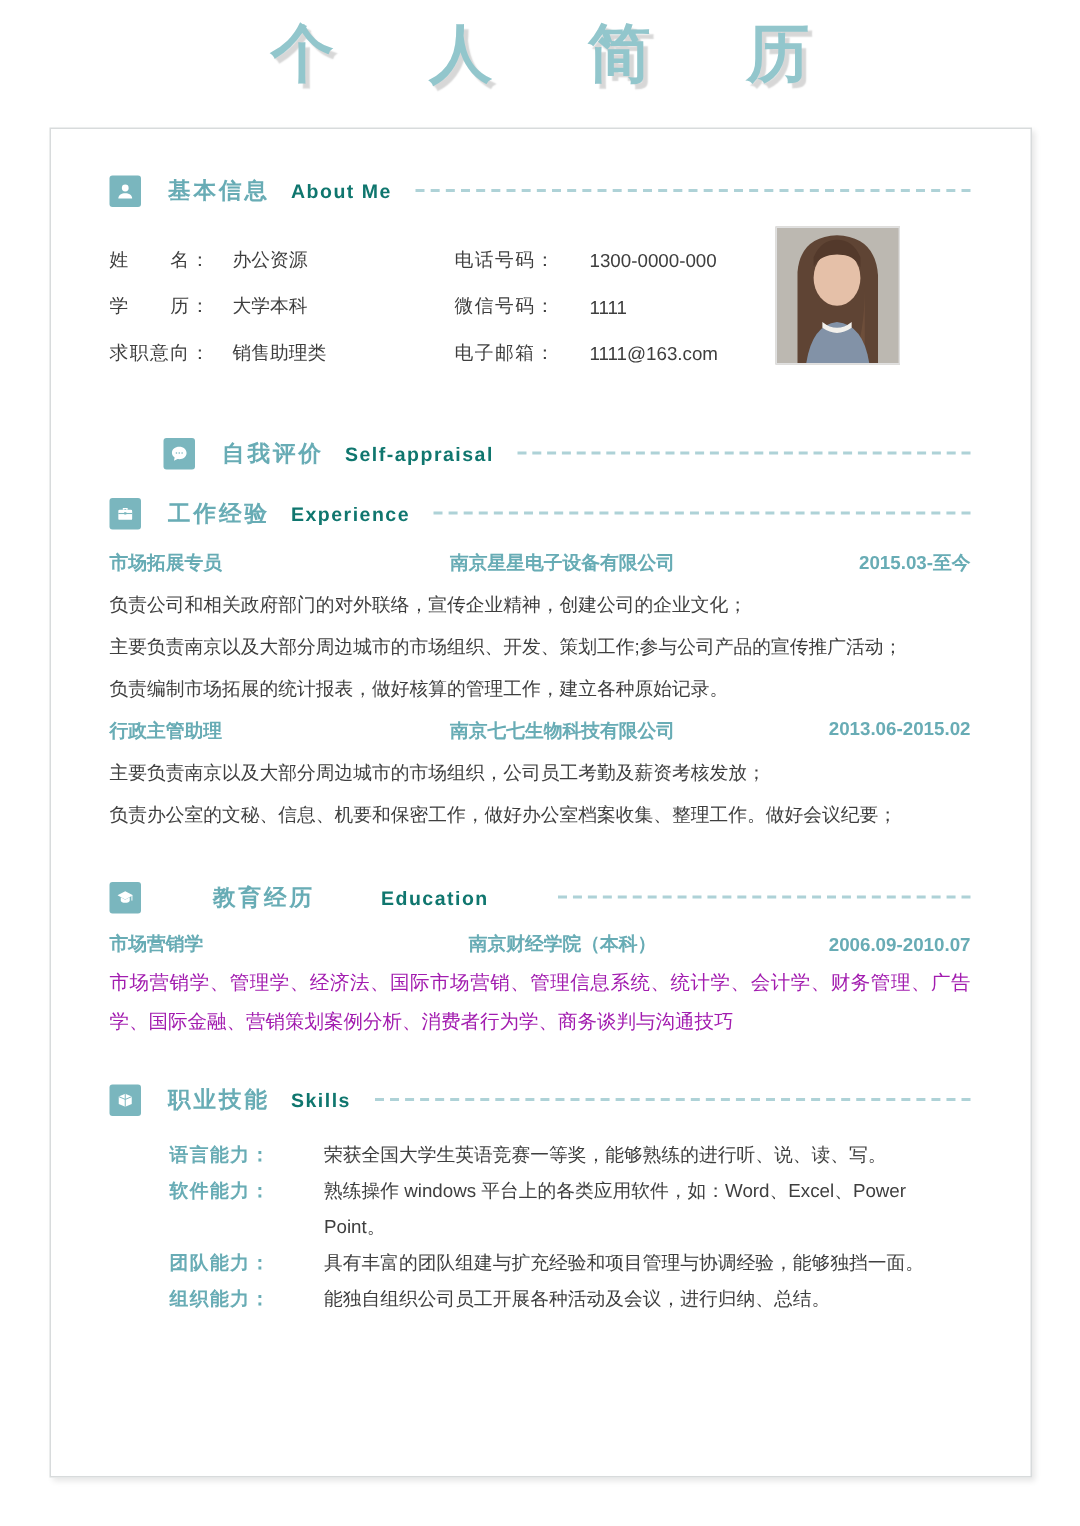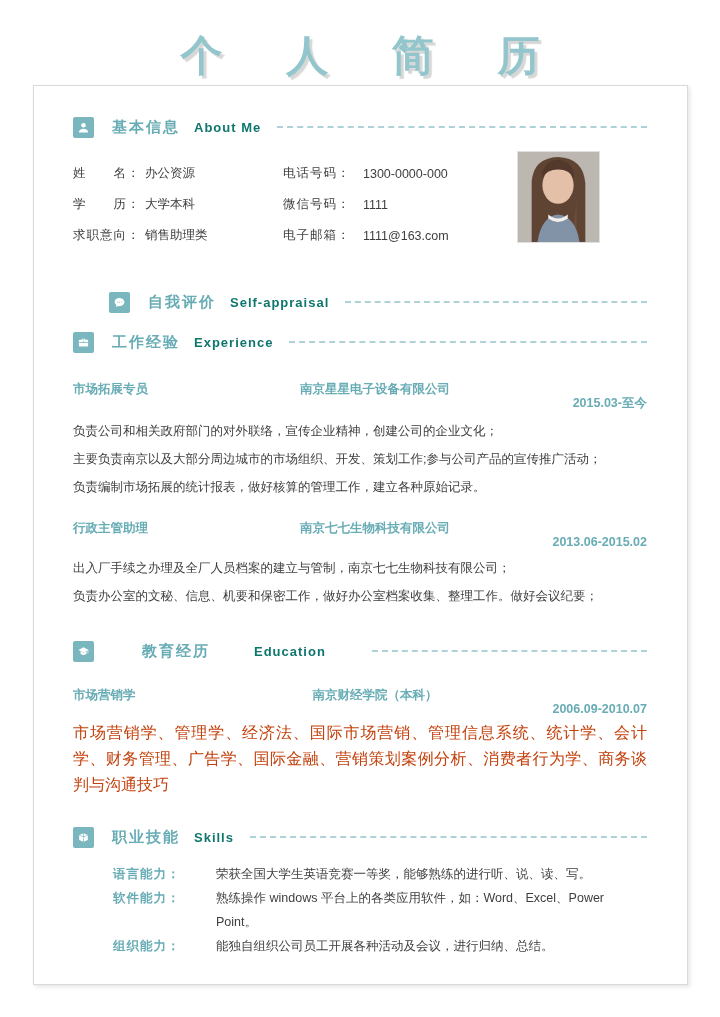--- a/index.html
+++ b/index.html
@@ -1,20 +1,20 @@
 <!DOCTYPE html>
 <html><head>
 <meta charset="utf-8">
 <style>
   * { margin:0; padding:0; box-sizing:border-box; }
   html,body { width:720px; height:1017px; background:#ffffff; font-family:"Liberation Sans", sans-serif; overflow:hidden; }
   .page { position:relative; width:720px; height:1017px; }
 
   .resume-title {
-    position:absolute; top:28px; left:0; width:100%;
+    position:absolute; top:8px; left:0; width:100%;
     text-align:center; font-size:42px; font-weight:bold;
     color:#92c6cc; letter-spacing:26px; text-indent:26px;
     text-shadow:3px 3px 1px #d7d7d7;
   }
 
   .paper {
     position:absolute; left:33px; top:85px; width:655px; height:900px;
     background:#ffffff; border:1px solid #d8dbdc;
     box-shadow:2px 2px 4px rgba(0,0,0,0.10);
     padding:30px 40px 0 39px;
@@ -25,41 +25,41 @@
     width:21px; height:21px; background:#7ab6be; border-radius:2px;
     display:flex; align-items:center; justify-content:center; flex:0 0 21px;
   }
   .sec-icon svg { width:13px; height:13px; display:block; }
   .sec-cn { color:#68acb5; font-size:15px; font-weight:bold; margin-left:18px; letter-spacing:2px; }
   .sec-en { color:#0f766e; font-size:13px; font-weight:bold; margin-left:14px; letter-spacing:1px; }
   .sec-dash { flex:1; border-top:2px dashed #aed2d7; margin-left:16px; height:0; }
 
   .info-wrap { position:relative; margin-top:20px; }
   .info-cols { width:470px; }
-  .info-row { display:flex; height:31px; align-items:center; font-size:12.5px; color:#3e3e3e; }
+  .info-row { display:flex; height:31px; align-items:center; font-size:12.5px; color:#3e3e3e;gap:10px; }
   .info-label { width:72px; color:#3e3e3e; letter-spacing:1px; }
   .info-value { width:110px; }
   .info-label.r { width:80px; margin-left:28px; }
   .photo {
     position:absolute; right:47px; top:-7px; width:83px; height:92px;
     border:1px solid #e0e0e0; overflow:hidden; background:#b9b5ae;
   }
   .photo svg { width:100%; height:100%; display:block; }
 
   .para { margin-top:12px; font-size:12.5px; line-height:22px; color:#3e3e3e; text-align:justify; }
 
   .job { }
-  .job-head { display:flex; align-items:center; font-size:12.5px; font-weight:bold; color:#68acb5; }
+  .job-head { display:flex; align-items:flex-start; font-size:12.5px; font-weight:bold; color:#68acb5; }
   .job-role { width:180px; }
   .job-company { flex:1; text-align:center; }
-  .job-period { width:150px; text-align:right;margin-top:28px; }
+  .job-period { width:150px; text-align:right; }
   .job-details { margin-top:5px; font-size:12.5px; line-height:28px; color:#3e3e3e; }
 
   .edu-head { display:flex; align-items:center; font-size:12.5px; font-weight:bold; color:#68acb5; }
-  .edu-courses { margin-top:4px; font-size:16px; line-height:26px; color:#c2410c; text-align:justify; }
+  .edu-courses { margin-top:4px; font-size:13px; line-height:26px; color:#a21caf; text-align:justify; }
 
   .skills { margin-top:14px; }
   .skill-row { display:flex; font-size:12.5px; line-height:24px; }
   .skill-label { width:103px; color:#68acb5; font-weight:bold; letter-spacing:1px;margin-left:40px; }
   .skill-desc { flex:1; color:#3e3e3e; }
 
   .mt-sec2 { margin-top:40px;padding-left:36px; }
   .mt-sec3 { margin-top:18px; }
   .mt-sec4 { margin-top:30px;gap:30px; }
   .mt-sec5 { margin-top:28px; }
@@ -164,21 +164,21 @@
       </div>
     </div>
 
     <div class="job mt-job2">
       <div class="job-head">
         <span class="job-role">行政主管助理</span>
         <span class="job-company">南京七七生物科技有限公司</span>
         <span class="job-period">2013.06-2015.02</span>
       </div>
       <div class="job-details">
-        <div>出入厂手续之办理及全厂人员档案的建立与管制，南京七七生物科技有限公司；</div>
+        <div>主要负责南京以及大部分周边城市的市场组织，公司员工考勤及薪资考核发放；</div>
         <div>负责办公室的文秘、信息、机要和保密工作，做好办公室档案收集、整理工作。做好会议纪要；</div>
       </div>
     </div>
 
     <div class="sec-header mt-sec4">
       <span class="sec-icon">
         <svg viewBox="0 0 24 24">
             <path d="M12 4 2.5 9 12 14l9.5-5z" fill="#fff"></path>
             <path d="M6.5 11.5v4.2c0 1.3 2.5 2.6 5.5 2.6s5.5-1.3 5.5-2.6v-4.2L12 14.4z" fill="#fff"></path>
             <rect x="19.6" y="9.5" width="1.2" height="6" fill="#fff"></rect>
@@ -214,19 +214,23 @@
     <div class="skills">
       <div class="skill-row">
         <span class="skill-label">语言能力：</span>
         <span class="skill-desc">荣获全国大学生英语竞赛一等奖，能够熟练的进行听、说、读、写。</span>
       </div>
       <div class="skill-row">
         <span class="skill-label">软件能力：</span>
         <span class="skill-desc">熟练操作 windows 平台上的各类应用软件，如：Word、Excel、Power Point。</span>
       </div>
       <div class="skill-row">
+        <span class="skill-label">团队能力：</span>
+        <span class="skill-desc">具有丰富的团队组建与扩充经验和项目管理与协调经验，能够独挡一面。</span>
+      </div>
+      <div class="skill-row">
         <span class="skill-label">组织能力：</span>
         <span class="skill-desc">能独自组织公司员工开展各种活动及会议，进行归纳、总结。</span>
       </div>
     </div>
 
   </div>
 </div>
 
 </body></html>

